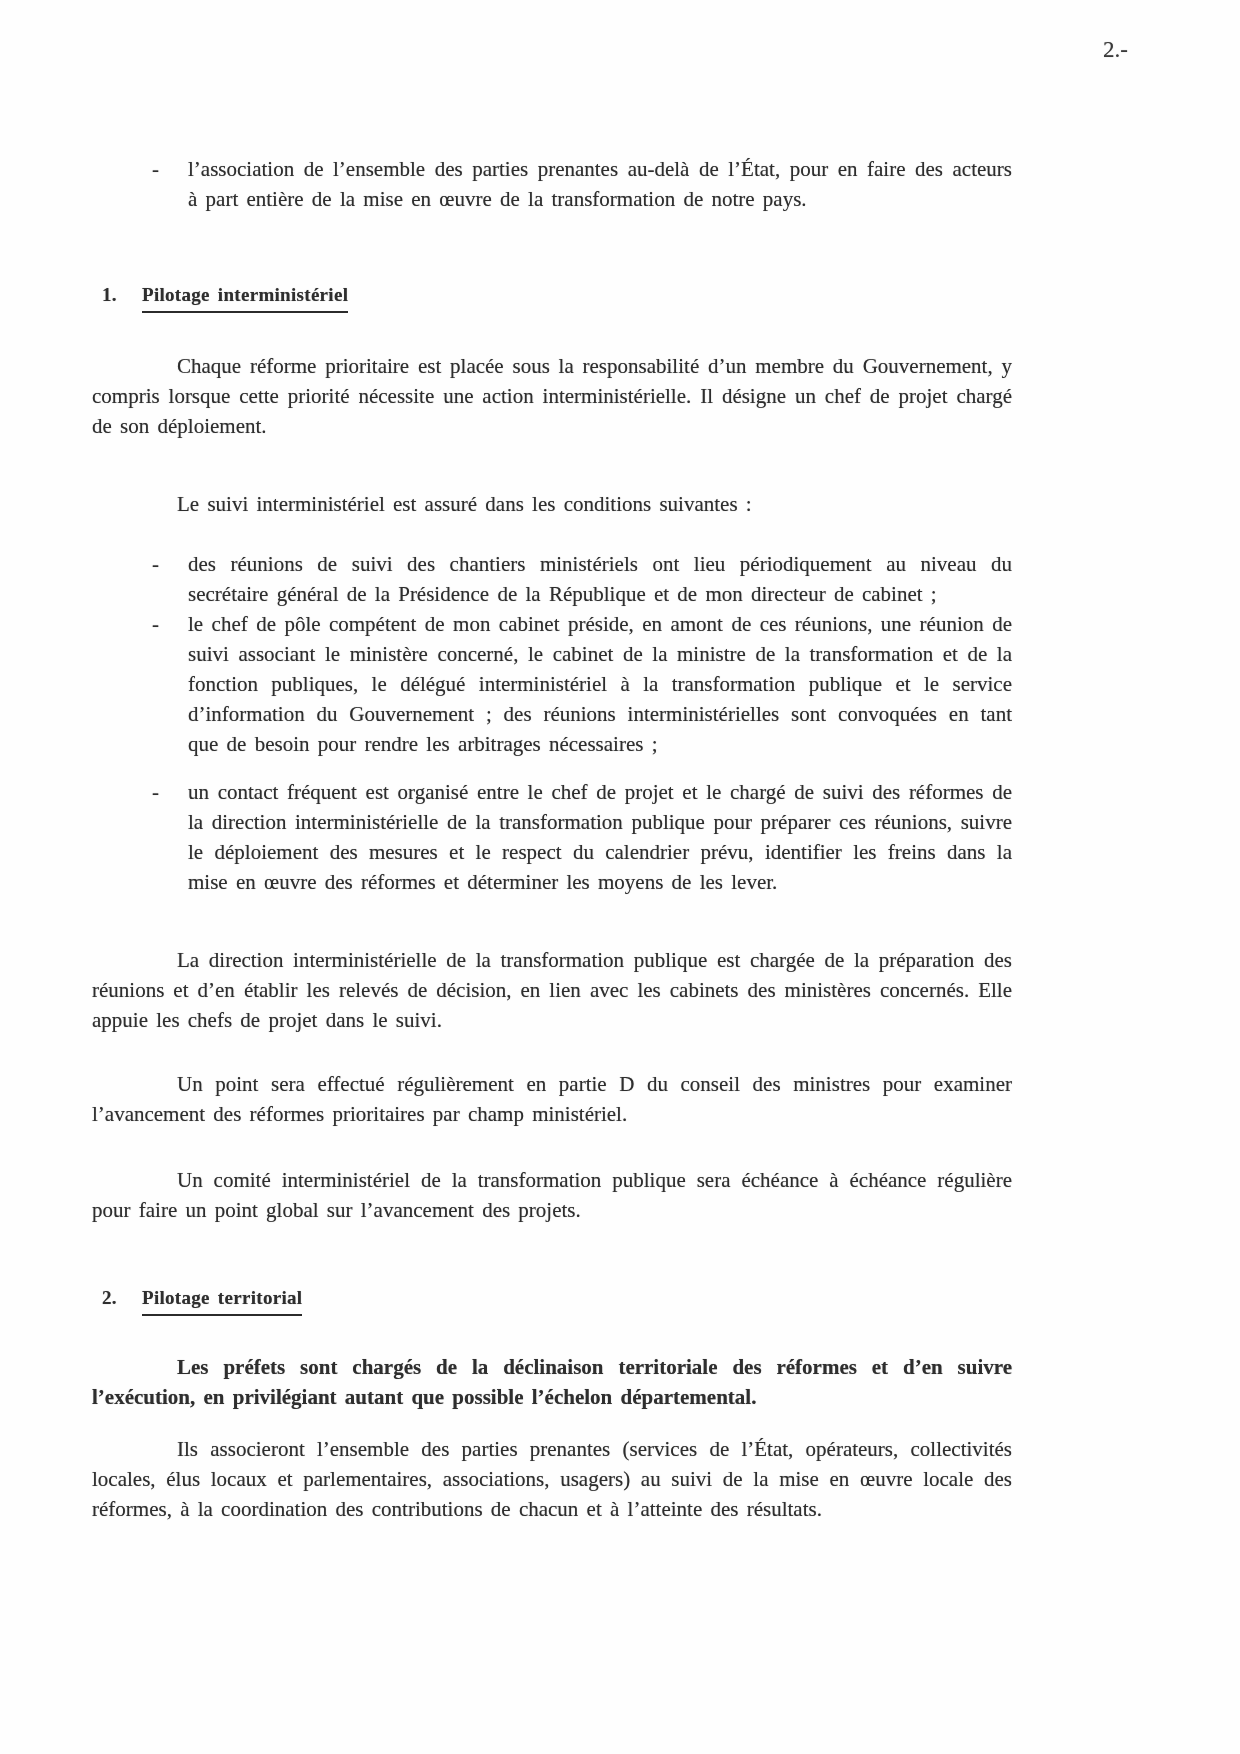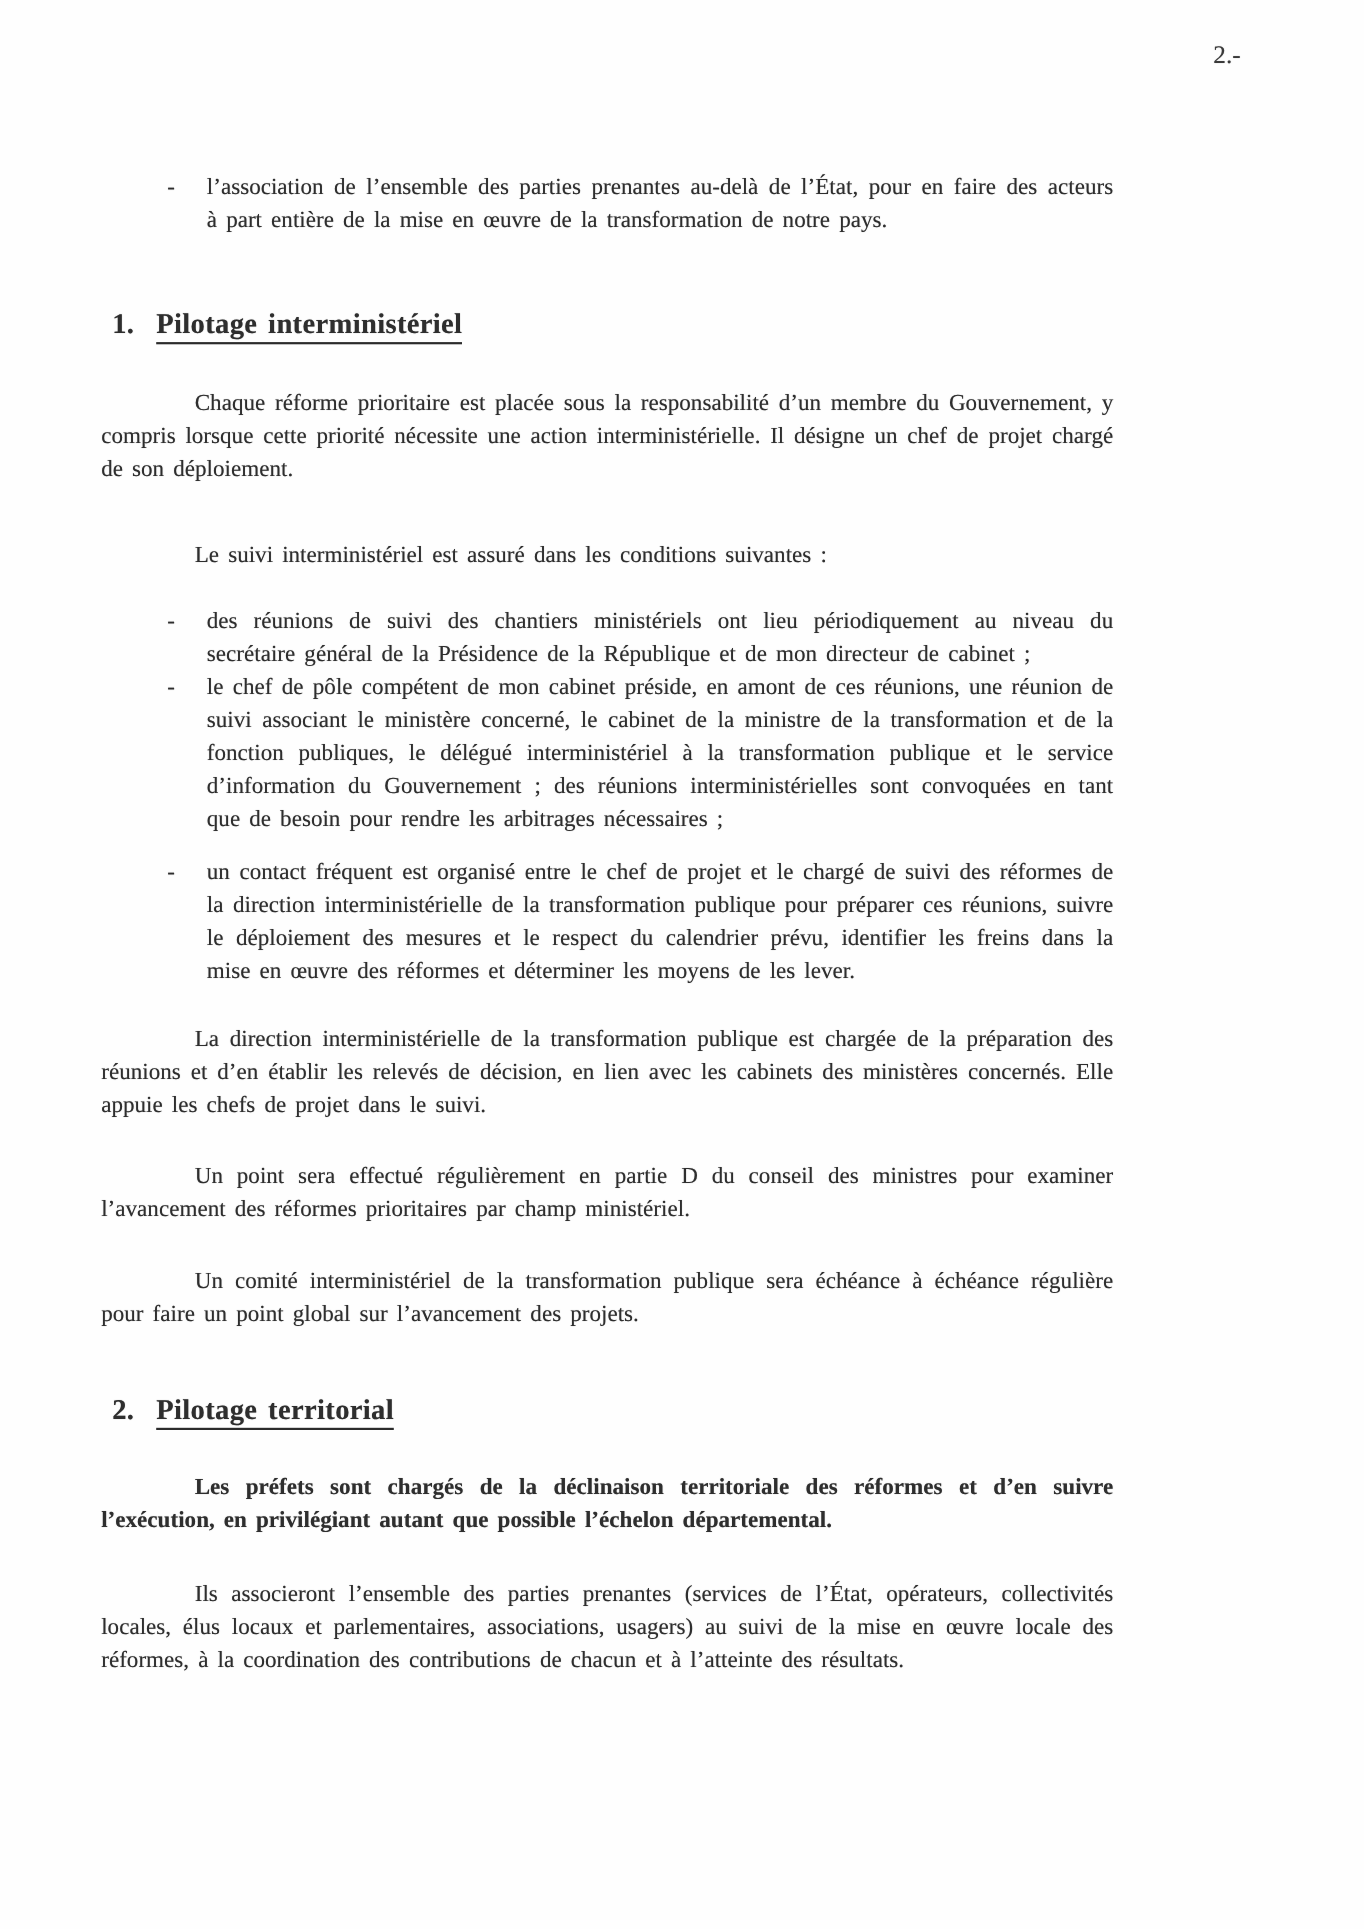--- a/index.html
+++ b/index.html
@@ -52,47 +52,47 @@
   }
   .bullet-item .dash {
     flex: 0 0 36px;
   }
   .bullet-item .btxt {
     flex: 1 1 auto;
     text-align: justify;
   }
 
   .heading {
-    font-size: 26px;
+    font-size: 19px;
     font-weight: bold;
     margin-left: 10px;
     letter-spacing: 0.3px;
   }
   .heading .h-num {
     display: inline-block;
     width: 40px;
   }
   .heading .h-title {
     display: inline-block;
     border-bottom: 2.5px solid #2b2b2b;
     padding-bottom: 1px;
   }
 
   
   .mt-heading1   { margin-top: 66px; }
   .mt-para1      { margin-top: 38px; }
   .mt-para2      { margin-top: 48px; }
   .mt-bullets    { margin-top: 30px; }
   .mt-bullet3    { margin-top: 18px; }
-  .mt-para3      { margin-top: 32px; }
+  .mt-para3      { margin-top: 48px; }
   .mt-para4      { margin-top: 34px; }
   .mt-para5      { margin-top: 36px; }
   .mt-heading2   { margin-top: 58px; }
   .mt-s2p1       { margin-top: 36px; font-weight: bold; }
-  .mt-s2p2       { margin-top: 37px; }
+  .mt-s2p2       { margin-top: 22px; }
 </style>
 </head>
 <body>
 
 <div class="page">
 
   <div class="page-number">2.-</div>
 
   <div class="content">
 

